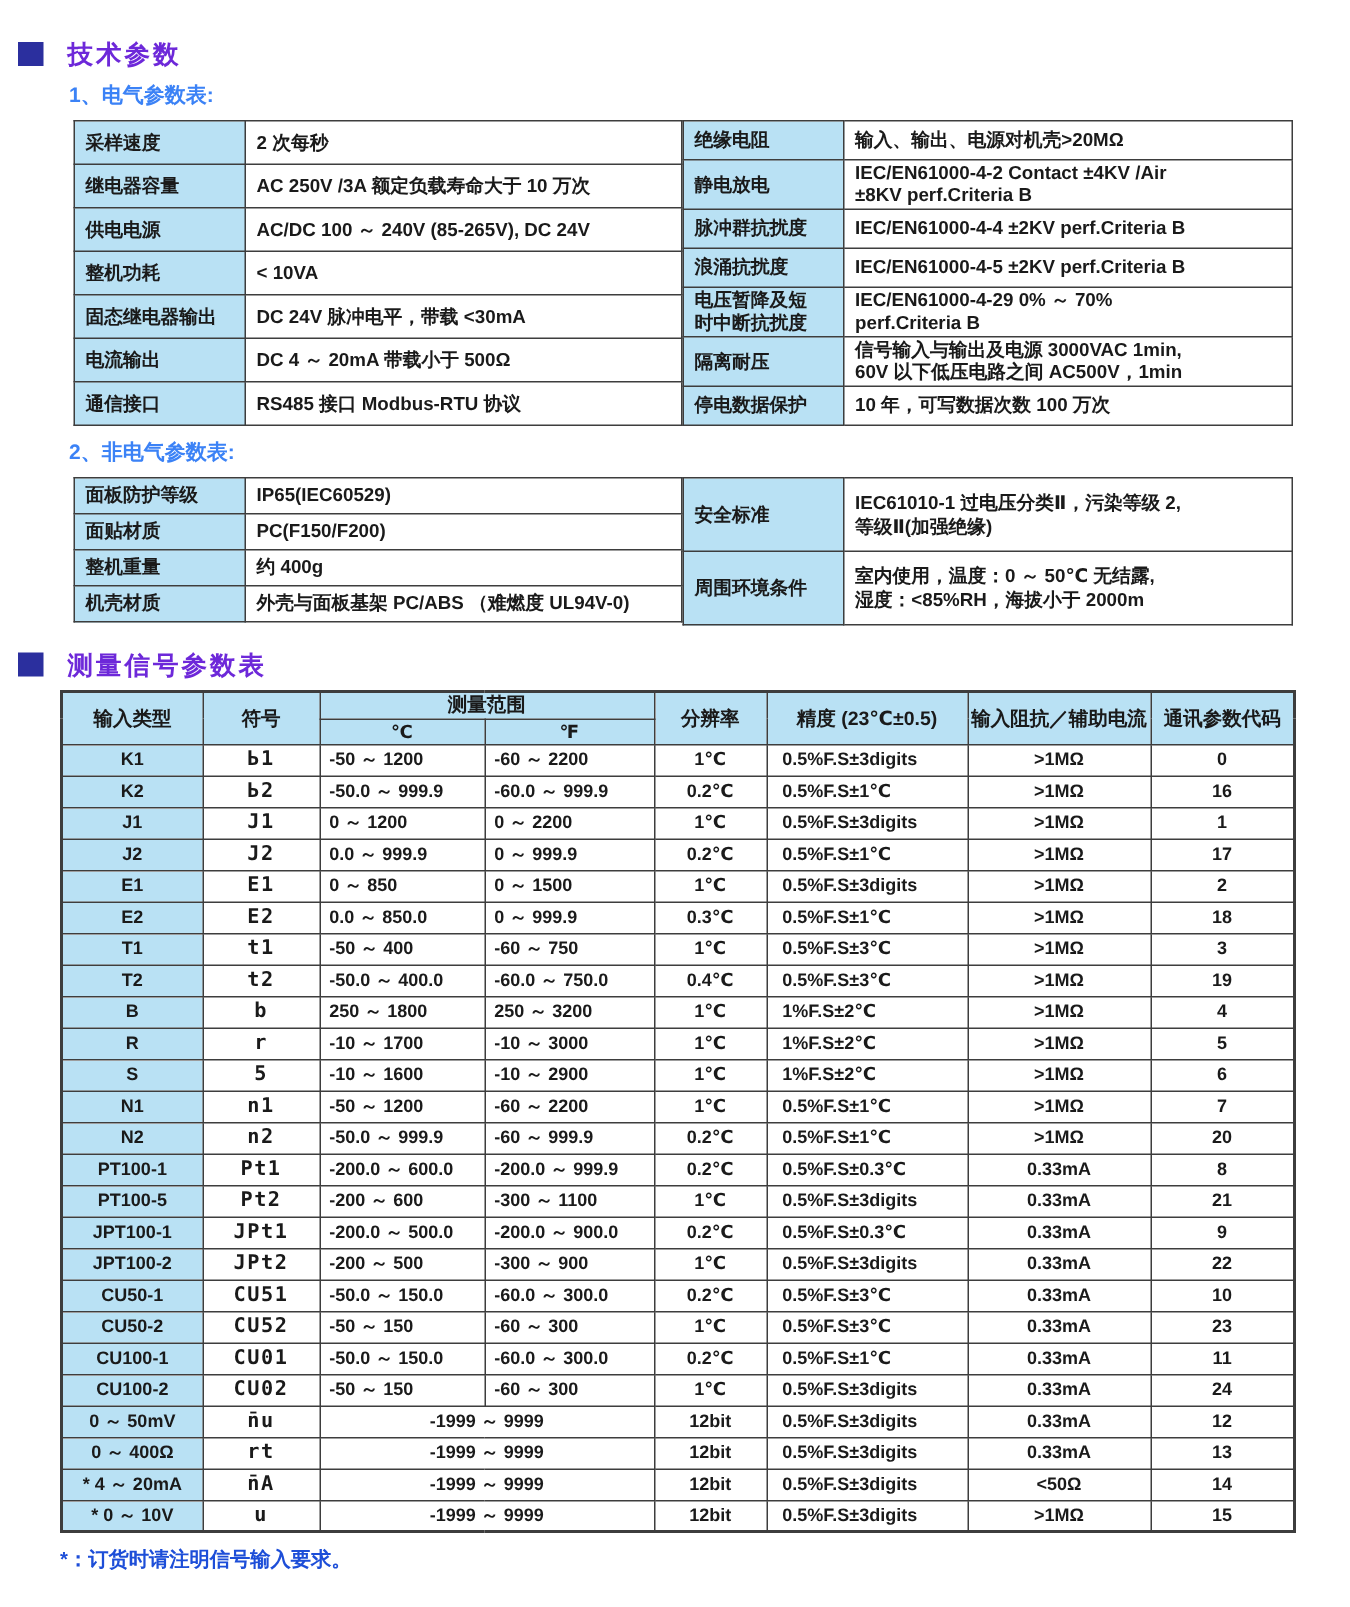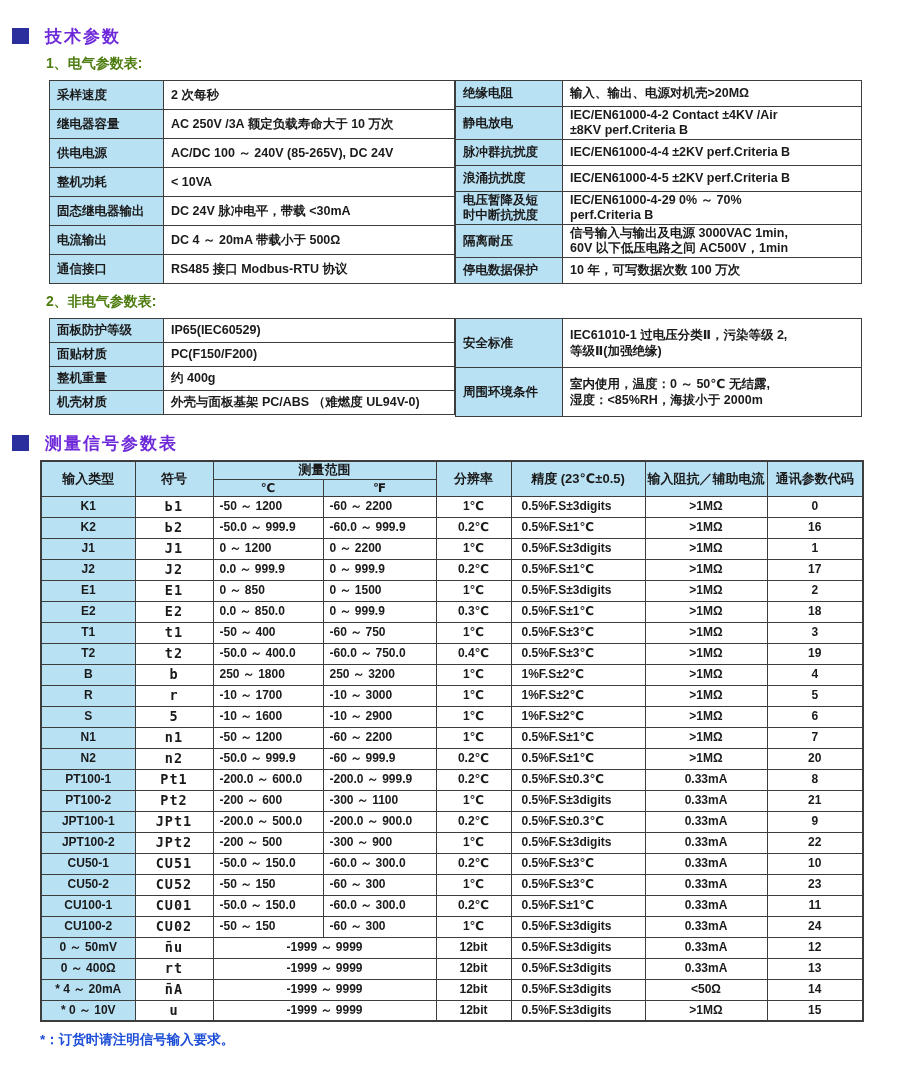--- a/index.html
+++ b/index.html
@@ -5,21 +5,21 @@
   html,body{margin:0;padding:0;background:#ffffff;}
   .page{
     width:900px;height:1071px;background:#ffffff;position:relative;
     font-family:"Liberation Sans","DejaVu Sans",sans-serif;color:#1a1a1a;
     overflow:hidden;box-sizing:border-box;padding-top:26px;
   }
   
   .sec-header{display:flex;align-items:center;margin-left:12px;height:20px;}
   .bullet{width:17px;height:16px;background:#2b2f9e;display:inline-block;flex:0 0 auto;}
   .sec-title{font-size:17px;font-weight:bold;color:#6d28d9;margin-left:16px;letter-spacing:2px;}
-  .sub-label{margin:9px 0 7px 46px;font-size:14px;font-weight:bold;color:#4d7c0f;}
+  .sub-label{margin:9px 0 7px 46px;font-size:14px;font-weight:bold;color:#3b82f6;}
 
   
   .tables-row{display:flex;margin-left:49px;align-items:flex-start;}
   table{border-collapse:collapse;table-layout:fixed;border-radius:14px;}
   .kv th,.kv td{
     border:1px solid #3d3d3d;font-size:12.5px;font-weight:bold;
     padding:1px 7px;text-align:left;vertical-align:middle;
     white-space:pre-line;line-height:15px;box-sizing:border-box;
   }
   .kv th{background:#b9e1f4;}
@@ -337,21 +337,21 @@
             <td class="type">PT100-1</td>
             <td class="sym">Pt1</td>
             <td class="rng">-200.0 ～ 600.0</td>
             <td class="rng">-200.0 ～ 999.9</td>
             <td>0.2℃</td>
             <td class="acc">0.5%F.S±0.3℃</td>
             <td>0.33mA</td>
             <td>8</td>
           </tr>
           <tr>
-            <td class="type">PT100-2</td>
+            <td class="type">PT100-5</td>
             <td class="sym">Pt2</td>
             <td class="rng">-200 ～ 600</td>
             <td class="rng">-300 ～ 1100</td>
             <td>1℃</td>
             <td class="acc">0.5%F.S±3digits</td>
             <td>0.33mA</td>
             <td>21</td>
           </tr>
           <tr>
             <td class="type">JPT100-1</td>

